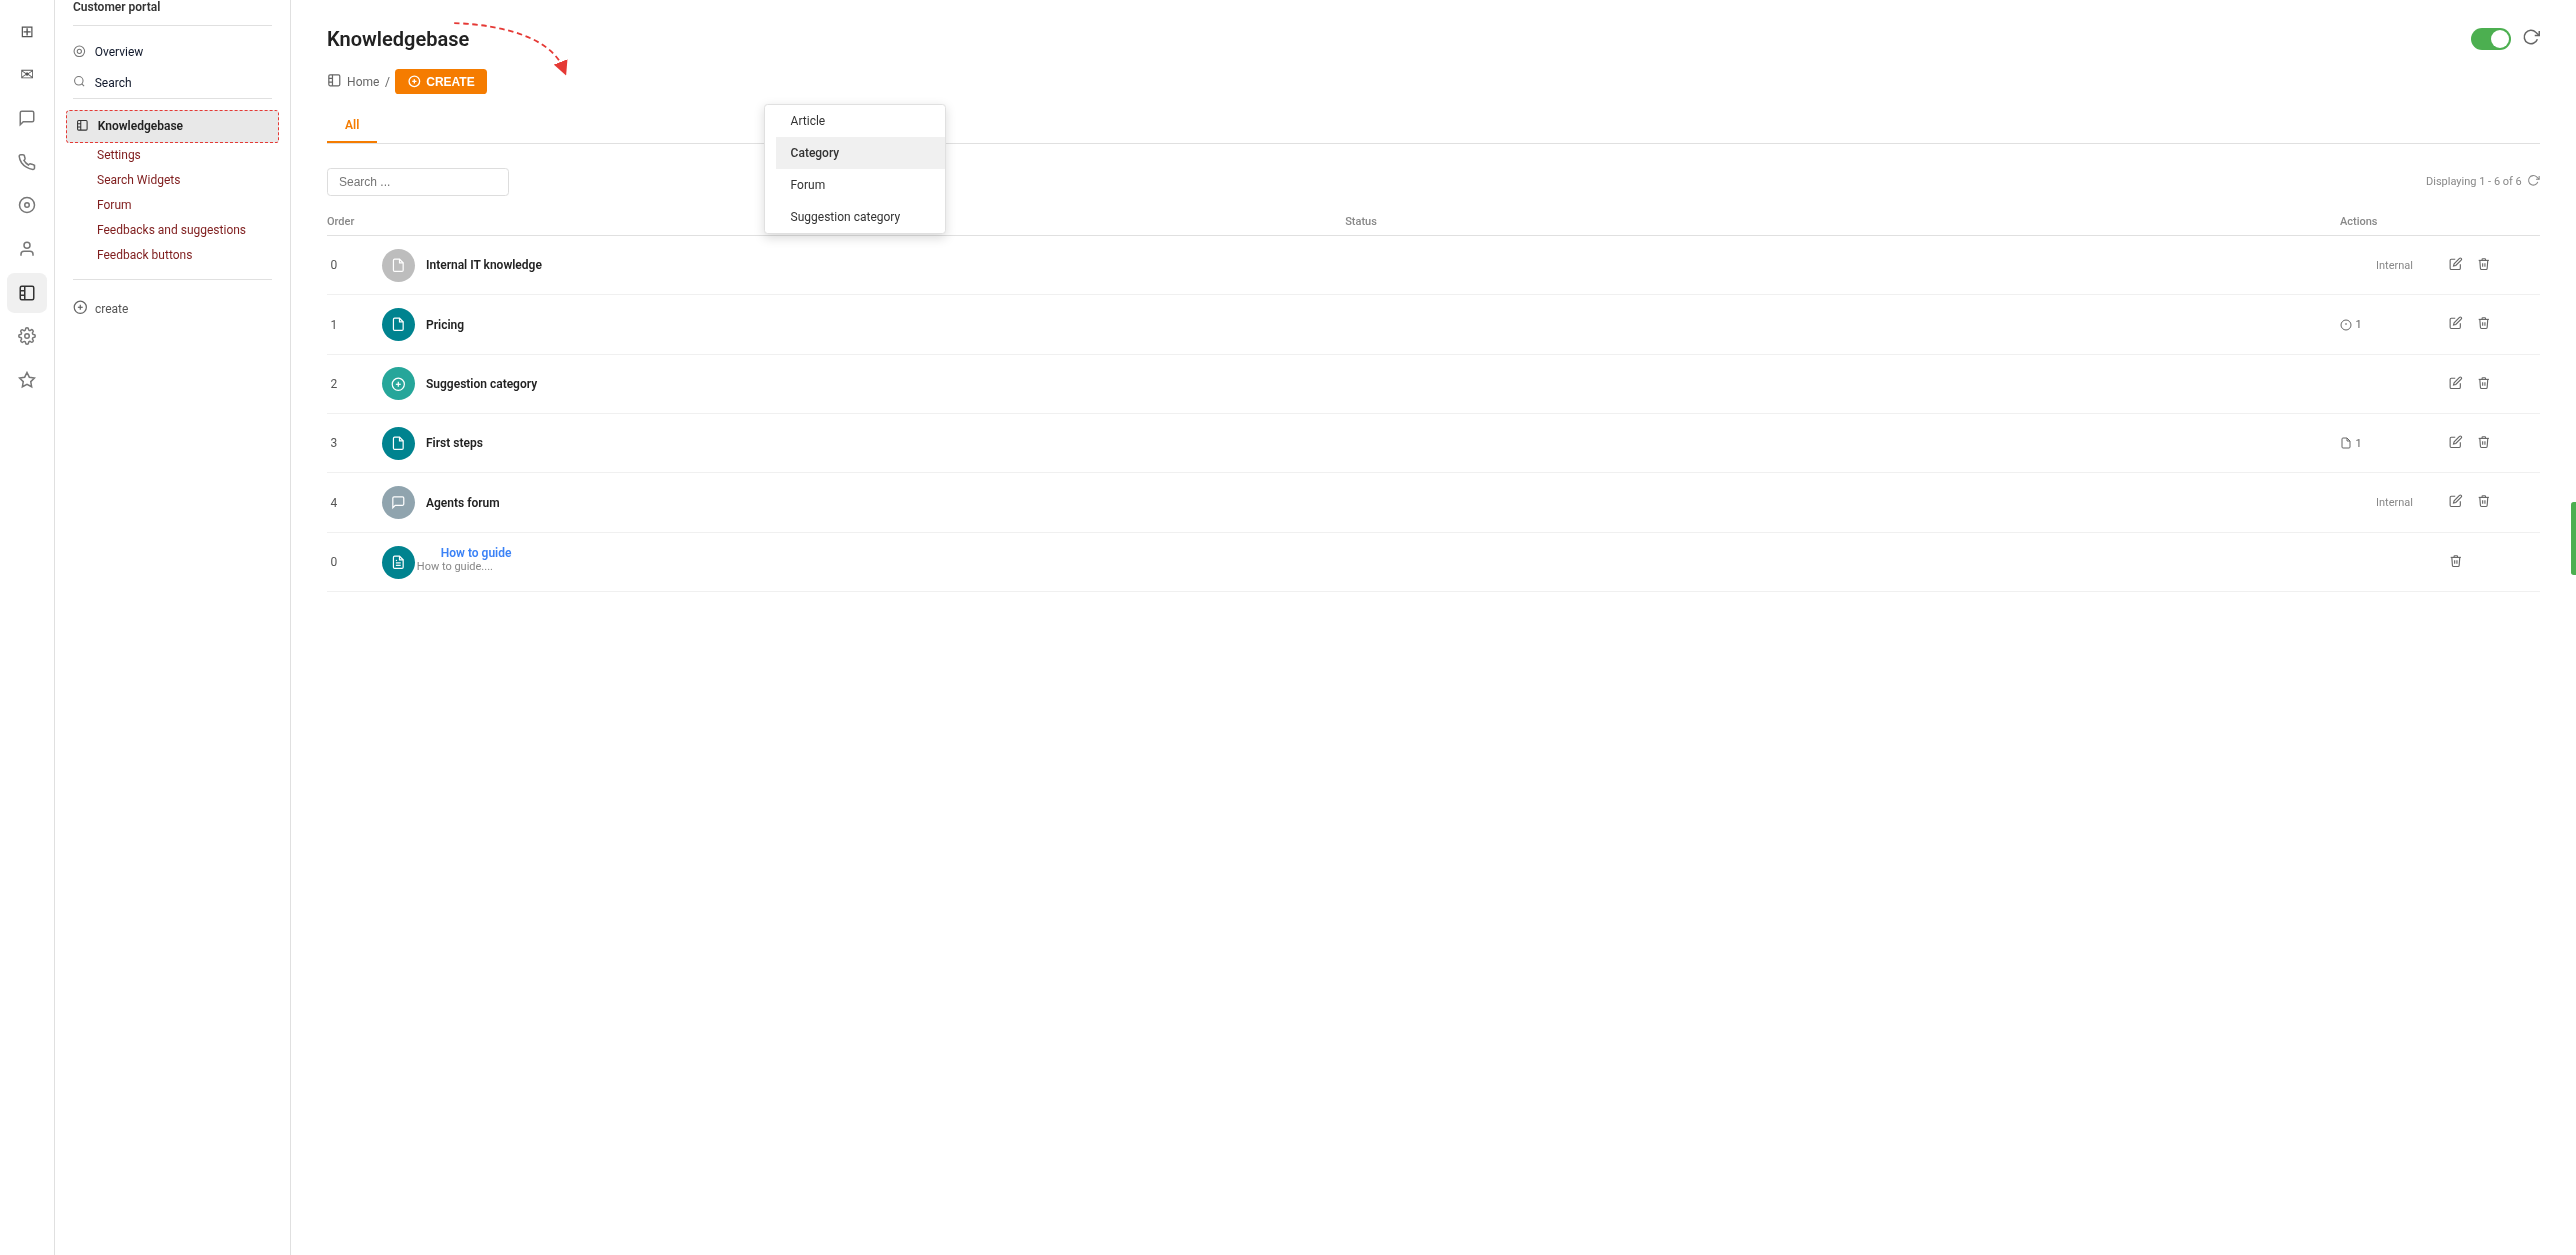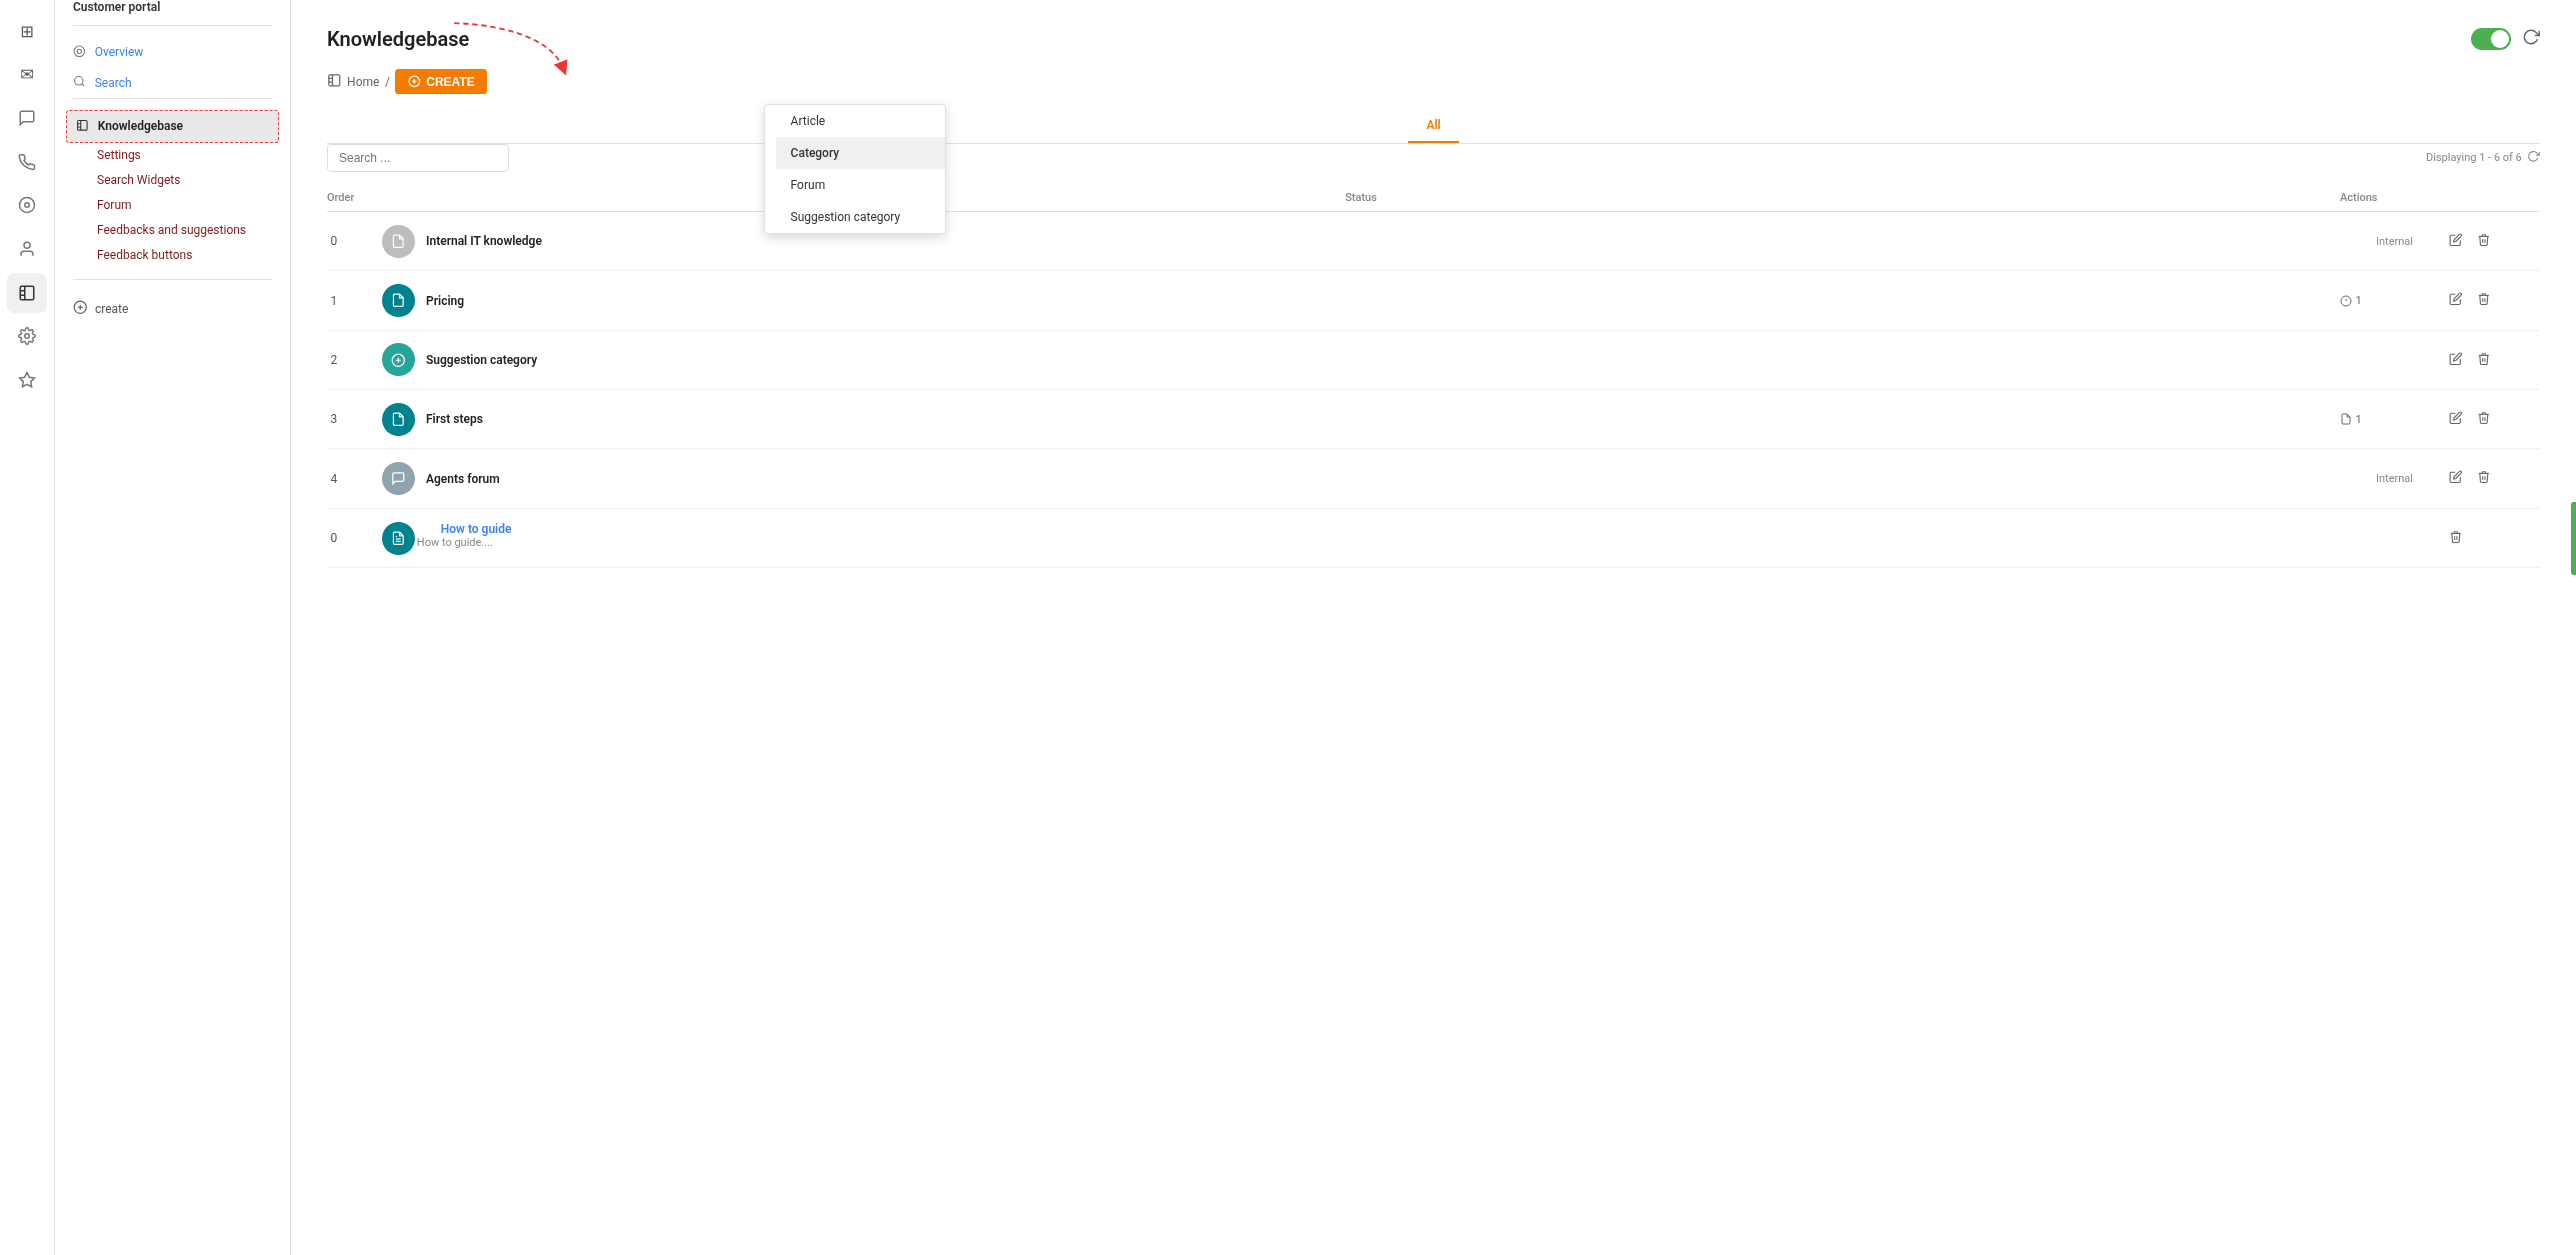--- a/index.html
+++ b/index.html
@@ -48,21 +48,21 @@
       border: none;
       border-top: 0.9px solid #e0e0e0;
       margin: 0 18px 11px 18px;
     }
     .nav-item {
       display: flex;
       align-items: center;
       gap: 9px;
       padding: 7.3px 18px;
       cursor: pointer;
-      color: #3b82f6;
+      color: #0f172a;
       font-size: 12px;
     }
     .nav-item.active {
       background: #e8e8e8;
       font-weight: 600;
       color: #222;
       border: 1.8px dashed #e53935;
     }
     .nav-item .nav-icon { font-size: 13.6px; color: #777; }
 
@@ -171,22 +171,21 @@
       cursor: pointer;
       font-size: 12px;
       color: #333;
     }
     .dropdown-item.selected { background: #f0f0f0; font-weight: 500; }
 
     
     .tabs {
       display: flex;
       border-bottom: 0.9px solid #e0e0e0;
-      margin-bottom: 0;
-      justify-content: center;
+      margin-bottom: 24px;
     }
     .tab {
       padding: 9px 18px;
       cursor: pointer;
       font-size: 12px;
       color: #666;
       border-bottom: 2.7px solid transparent;
     }
     .tab.active {
       color: #f57c00;

